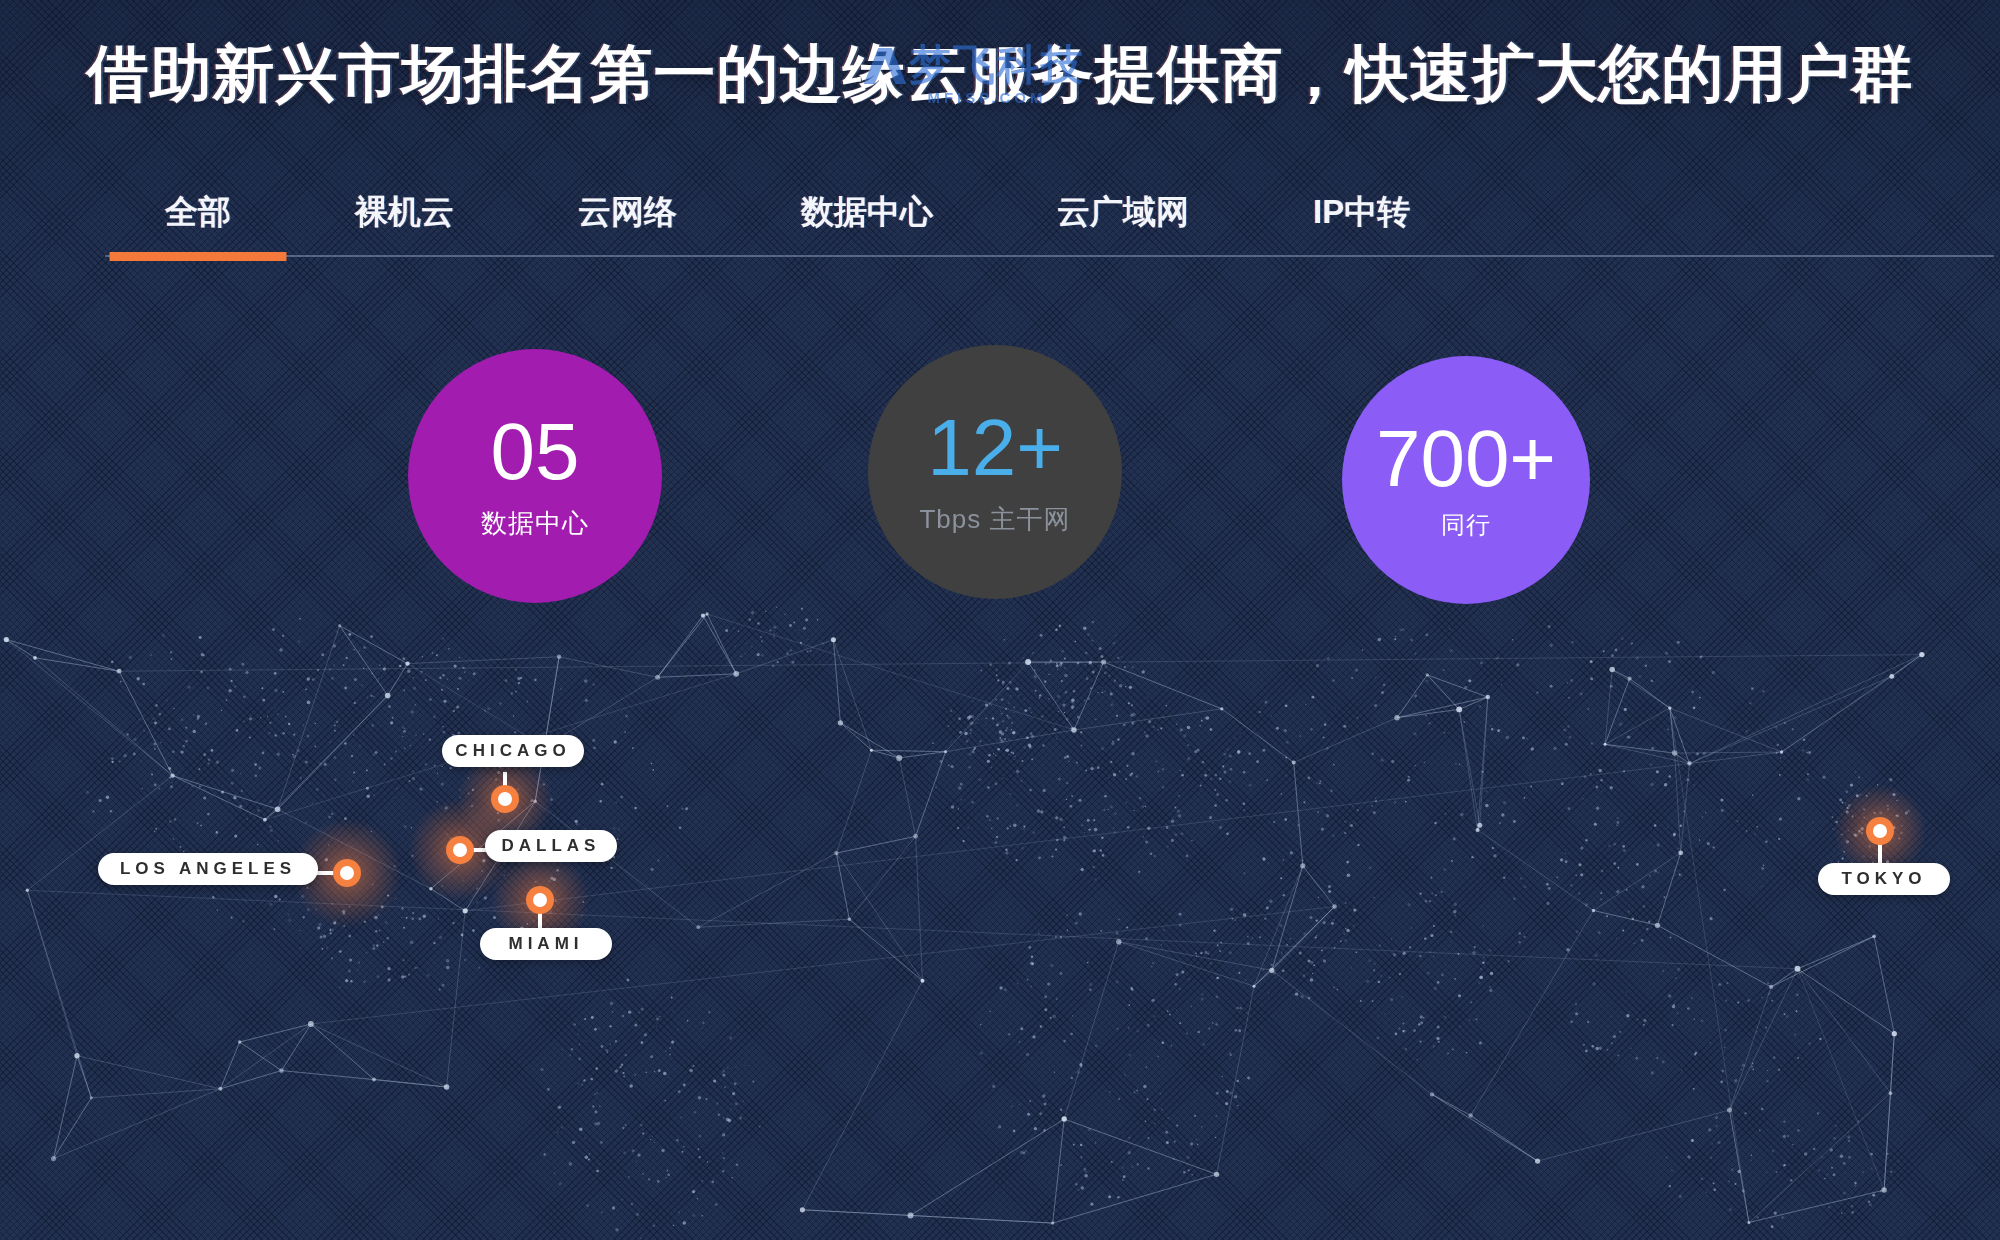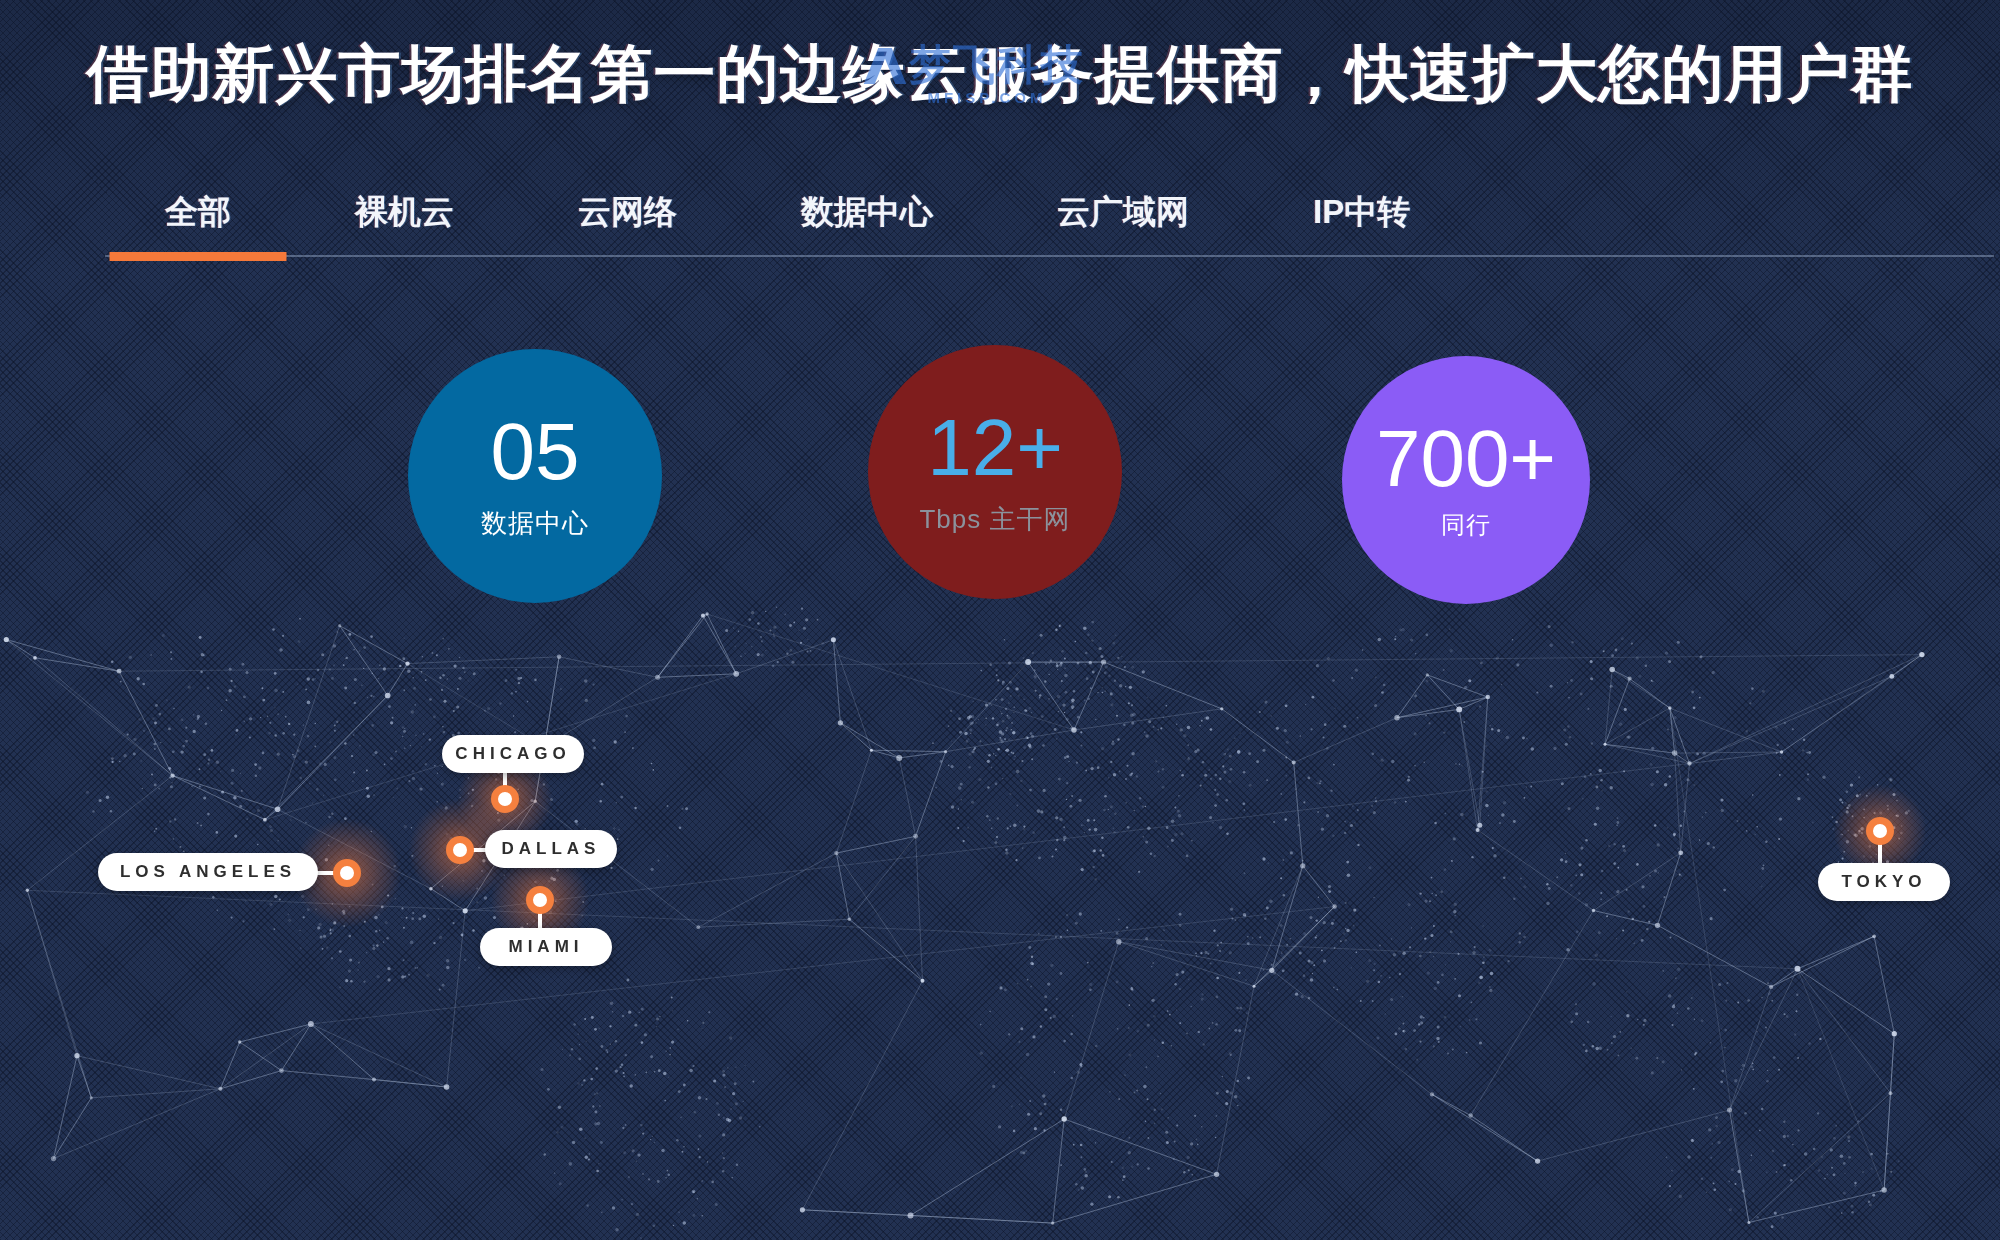--- a/index.html
+++ b/index.html
@@ -49,22 +49,22 @@
     bottom:-33px;width:177px;height:9px;background:#f5793a;
   }
 
   
   .stat{
     position:absolute;border-radius:50%;z-index:2;
     display:flex;flex-direction:column;align-items:center;justify-content:center;
   }
   .stat-value{font-size:80px;line-height:1;font-weight:400;}
   .stat-label{font-size:26px;margin-top:14px;font-weight:400;letter-spacing:1px;}
-  .stat-orange{left:408px;top:349px;width:254px;height:254px;background:#0369a1;color:#fff;}
-  .stat-white{left:868px;top:345px;width:254px;height:254px;background:#7f1d1d;}
+  .stat-orange{left:408px;top:349px;width:254px;height:254px;background:#a21caf;color:#fff;}
+  .stat-white{left:868px;top:345px;width:254px;height:254px;background:#404040;}
   .stat-white .stat-value{color:#49aee9;}
   .stat-white .stat-label{color:#8b929c;}
   .stat-blue{left:1342px;top:356px;width:248px;height:248px;background:#8b5cf6;color:#fff;}
   .stat-blue .stat-label{margin-top:10px;font-size:24px;}
 
   
   .glow{position:absolute;border-radius:50%;z-index:1;
     background:radial-gradient(circle, rgba(244,122,60,.55) 0%, rgba(244,122,60,.20) 42%, rgba(244,122,60,0) 70%);}
   .g-chicago{left:457px;top:751px;width:96px;height:96px;}
   .g-dallas{left:408px;top:798px;width:104px;height:104px;}
@@ -81,21 +81,21 @@
 
   .dot{position:absolute;width:14px;height:14px;background:#fff;border:7px solid #f5803f;
     border-radius:50%;box-sizing:content-box;z-index:3;}
   .d-chicago{left:491px;top:785px;}
   .d-dallas{left:446px;top:836px;}
   .d-miami{left:526px;top:886px;}
   .d-la{left:333px;top:859px;}
   .d-tokyo{left:1866px;top:817px;}
 
   .pill{
-    position:absolute;height:38px;background:#ffffff;border-radius:19px;z-index:4;
+    position:absolute;height:32px;background:#ffffff;border-radius:19px;z-index:4;
     color:#2e2e2e;font-weight:700;font-size:17px;letter-spacing:5px;
     display:flex;align-items:center;justify-content:center;padding:0 16px;
     box-shadow:0 3px 9px rgba(0,0,0,.30);white-space:nowrap;
   }
   .p-chicago{left:442px;top:735px;width:110px;}
   .p-dallas{left:485px;top:830px;width:100px;}
   .p-miami{left:480px;top:928px;width:100px;}
   .p-la{left:98px;top:853px;width:188px;}
   .p-tokyo{left:1818px;top:863px;width:100px;}
 </style>

